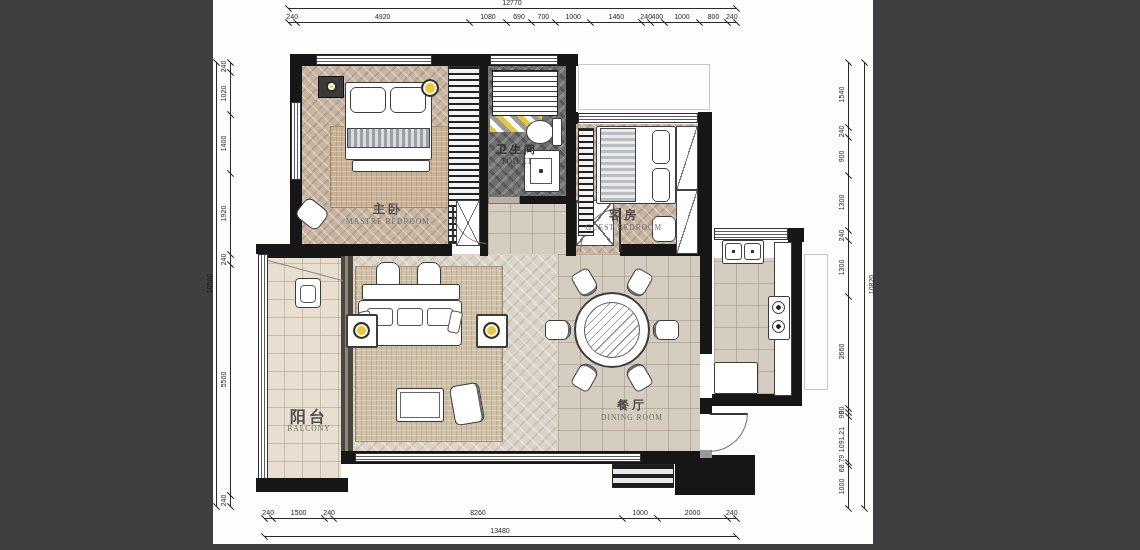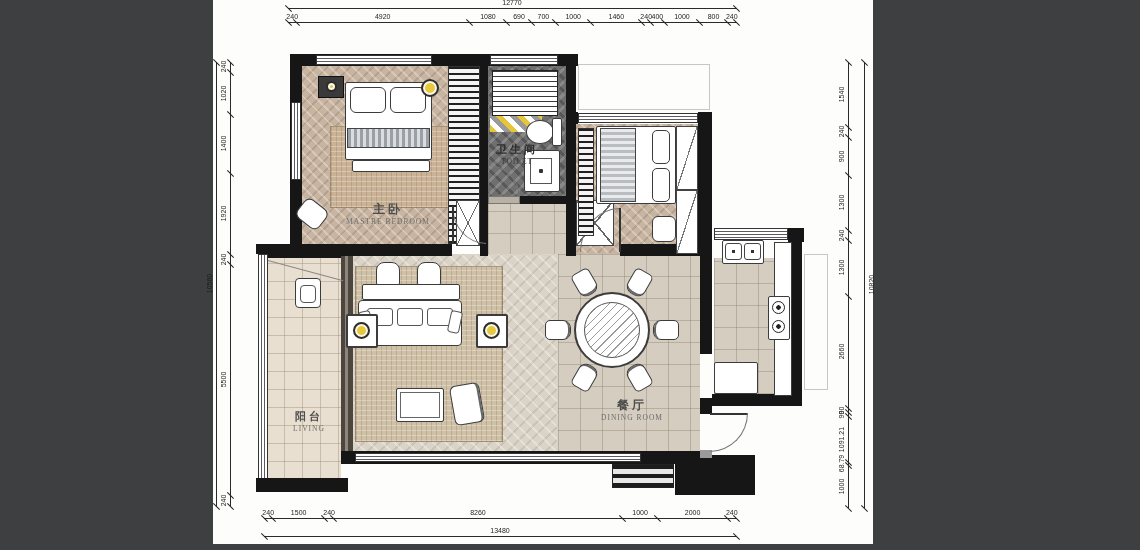--- a/index.html
+++ b/index.html
@@ -183,27 +183,31 @@
   <div class="arc" style="left:710px;top:413px;width:38px;height:39px;border-right:1px solid #777;border-bottom:1px solid #777;border-bottom-right-radius:100%;"></div>
 
   <div class="room-label" style="left:318px;top:203px;">
     <div class="zh">主卧</div>
     <div class="en">MASTRE BEDROOM</div>
   </div>
   <div class="room-label" style="left:447px;top:143px;">
     <div class="zh" style="font-size:11px;color:#2e2e2e;">卫生间</div>
     <div class="en" style="color:#3c3c3c;">TOILET</div>
   </div>
+  <div class="room-label" style="left:554px;top:209px;">
+    <div class="zh">客房</div>
+    <div class="en">GUEST BEDROOM</div>
+  </div>
   <div class="room-label" style="left:562px;top:399px;">
     <div class="zh">餐厅</div>
     <div class="en">DINING ROOM</div>
   </div>
   <div class="room-label" style="left:239px;top:410px;">
-    <div class="zh" style="font-size:11px;">阳台</div>
-    <div class="en">LIVING</div>
+    <div class="zh" style="font-size:16px;">阳台</div>
+    <div class="en">BALCONY</div>
   </div>
 
   <div id="dims">
       <div class="dim-line" style="left: 288px; top: 22px; width: 448px; height: 1px;"></div>
       <div class="dim-tick" style="left: 283.5px; top: 21.5px;"></div>
       <div class="dim-tick" style="left: 291.92px; top: 21.5px;"></div>
       <div class="dim-label" style="left: 292.21px; top: 13px; transform: translateX(-50%);">240</div>
       <div class="dim-tick" style="left: 464.524px; top: 21.5px;"></div>
       <div class="dim-label" style="left: 382.722px; top: 13px; transform: translateX(-50%);">4920</div>
       <div class="dim-tick" style="left: 502.413px; top: 21.5px;"></div>

